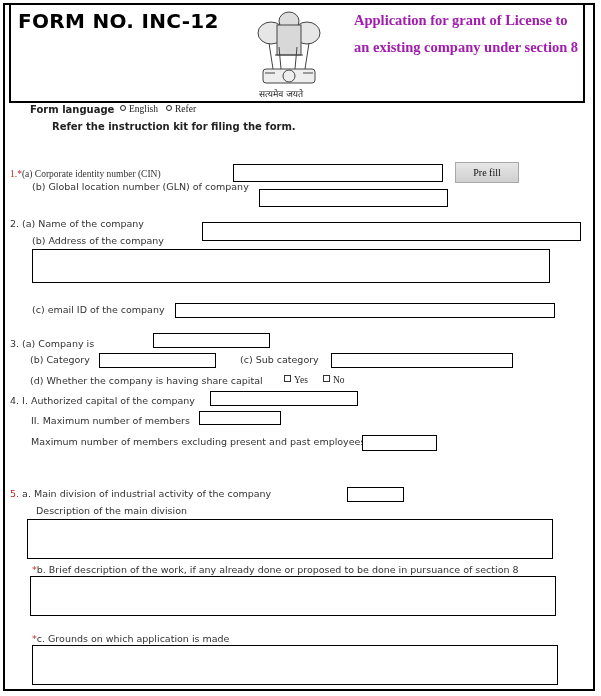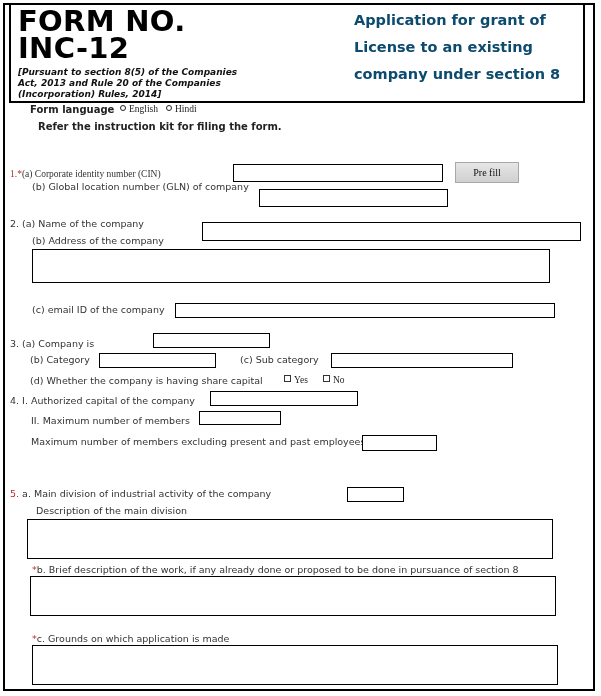--- a/index.html
+++ b/index.html
@@ -3,58 +3,73 @@
 <meta charset="utf-8">
 <style>
   html, body { margin: 0; padding: 0; background: #fff; }
   body { width: 601px; height: 696px; position: relative; overflow: hidden;
          font-family: "DejaVu Sans", sans-serif; color: #222; }
   .outer { position: absolute; left: 3px; top: 3px; width: 592px; height: 688px;
            border: 2px solid #000; box-sizing: border-box; }
   .header { position: absolute; left: 9px; top: 3px; width: 576px; height: 100px;
             border: 2px solid #000; box-sizing: border-box; background: #fff; }
   .form-no { position: absolute; left: 7px; top: 3px; font-family: "DejaVu Sans", sans-serif;
-             font-weight: bold; font-size: 29px; line-height: 27px; color: #000; width: 220px; letter-spacing: 0.3px; }
+             font-weight: bold; font-size: 20px; line-height: 27px; color: #000; width: 220px; letter-spacing: 0.3px; }
   .pursuant { position: absolute; left: 7px; top: 62px; font-size: 9px; line-height: 11px;
               font-style: italic; font-weight: bold; color: #111; width: 230px; }
   .emblem { position: absolute; left: 238px; top: 2px; width: 80px; height: 94px; }
   .title { position: absolute; left: 343px; top: 2px; width: 230px; font-weight: bold;
-           font-size: 14.5px; line-height: 27px; color: #0c4a6e; }
+           font-size: 14.5px; line-height: 27px; color: #a21caf; font-family: Liberation Serif, serif; }
   .abs { position: absolute; white-space: nowrap; }
   .lbl { font-size: 9.5px; color: #333; font-family: "DejaVu Sans", sans-serif; }
   .bold-lbl { font-size: 10px; font-weight: bold; color: #222; }
   .serif-sm { font-family: "Liberation Serif", serif; font-size: 9.5px; color: #222; }
   .red { color: #c0292b; }
   .box { position: absolute; border: 1px solid #000; background: #fff; box-sizing: border-box; }
   .prefill { position: absolute; left: 455px; top: 162px; width: 64px; height: 21px;
              background: linear-gradient(#e6e6e6, #d0d0d0); border: 1px solid #a8a8a8;
              box-sizing: border-box; font-family: "Liberation Serif", serif; font-size: 10px;
              color: #111; text-align: center; line-height: 19px; cursor: pointer; }
   .chk { display: inline-block; width: 5px; height: 5px; border: 1px solid #333; margin-right: 3px; vertical-align: 1px; }
   .radio { display: inline-block; width: 4px; height: 4px; border: 1px solid #222; border-radius: 50%; margin-right: 3px; vertical-align: 1px; }
 </style>
 </head>
 <body>
 
 <div class="outer"></div>
 
 <div class="header">
   <div class="form-no">FORM NO. INC-12</div>
-  <div class="pursuant">[Pursuant to section 8(5) of the Companies Act, 2013 and Rule  20 of the Companies (Incorporation) Rules, 2014]</div>
+  <div class="emblem">
+    <svg width="80" height="94" viewBox="0 0 80 94">
+      <g fill="none" stroke="#444" stroke-width="1">
+        <ellipse cx="40" cy="14" rx="10" ry="9" fill="#ddd"></ellipse>
+        <ellipse cx="22" cy="26" rx="13" ry="11" fill="#e6e6e6"></ellipse>
+        <ellipse cx="58" cy="26" rx="13" ry="11" fill="#e6e6e6"></ellipse>
+        <rect x="28" y="18" width="24" height="30" fill="#d8d8d8"></rect>
+        <path d="M20 36 L24 62 M30 40 L32 62 M48 40 L46 62 M60 36 L56 62"></path>
+        <path d="M26 48 L54 48"></path>
+        <rect x="14" y="62" width="52" height="14" rx="3" fill="#eee"></rect>
+        <circle cx="40" cy="69" r="6"></circle>
+        <path d="M16 66 L26 66 M54 66 L64 66"></path>
+      </g>
+    </svg>
+    <div class="abs" style="left:10px;top:80px;font-size:9px;color:#222;">सत्यमेव जयते</div>
+  </div>
   <div class="title">Application for grant of License to an existing company under section 8</div>
 </div>
 
 <div class="abs bold-lbl" style="left:30px;top:104px;">Form language</div>
 <div class="abs serif-sm" style="left:120px;top:104px;text-align:center;">
   <span class="radio"></span><span>English</span>
 </div>
 <div class="abs serif-sm" style="left:166px;top:104px;">
-  <span class="radio"></span><span>Hindi</span>
+  <span class="radio"></span><span>Refer</span>
 </div>
-<div class="abs bold-lbl" style="left:30px;top:121px;padding-left:8px;">Refer the instruction kit for filing the form.</div>
+<div class="abs bold-lbl" style="left:44px;top:121px;padding-left:8px;">Refer the instruction kit for filing the form.</div>
 
 <div class="abs lbl" style="left:10px;top:169px;font-family:Liberation Serif, serif;">
   <span class="red">1.</span><span class="red">*</span><span>(a) Corporate identity number (CIN)</span>
 </div>
 <input class="box" style="left: 233px; top: 164px; width: 210px; height: 18px;" value="">
 <div class="prefill">Pre fill</div>
 <div class="abs lbl" style="left:32px;top:181px;">(b) Global location number (GLN) of company</div>
 <input class="box" style="left: 259px; top: 189px; width: 189px; height: 18px;" value="">
 
 <div class="abs lbl" style="left:10px;top:218px;">2. (a) Name of the company</div>

